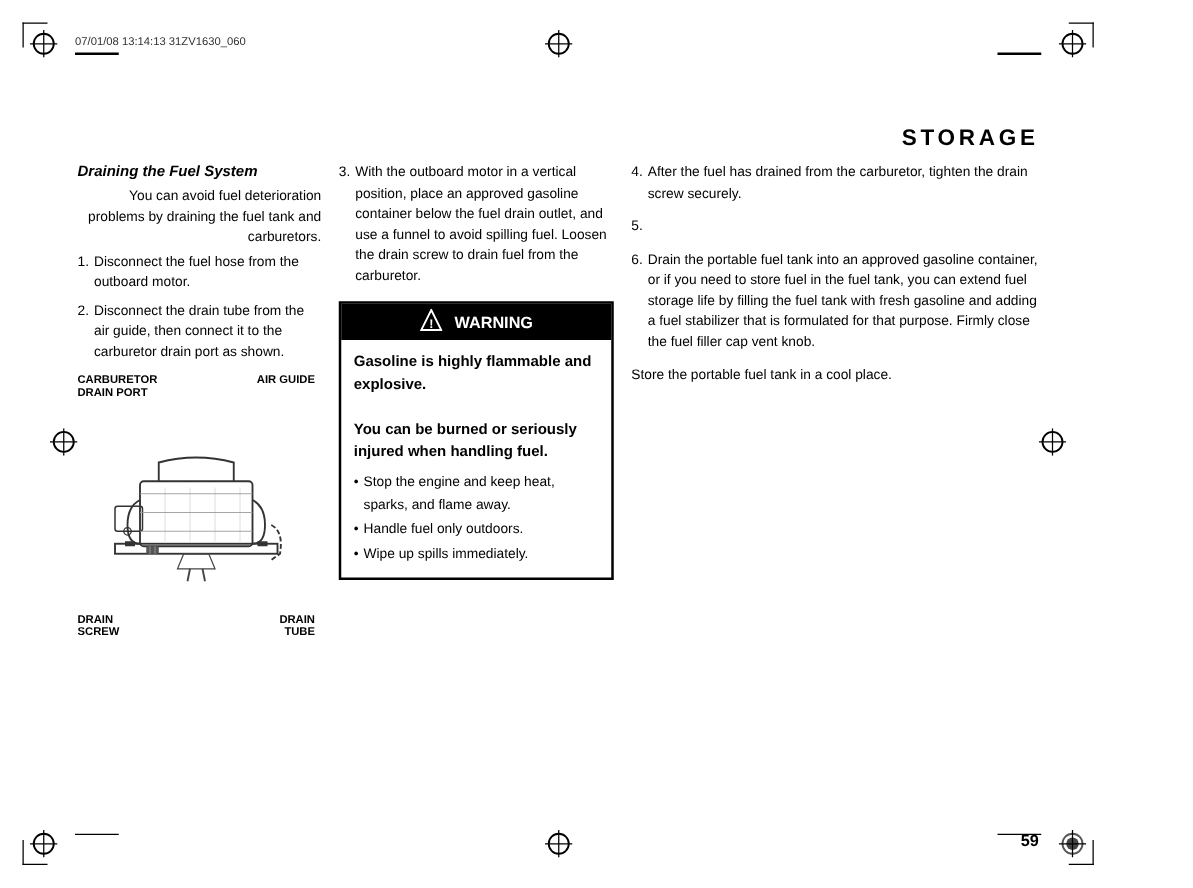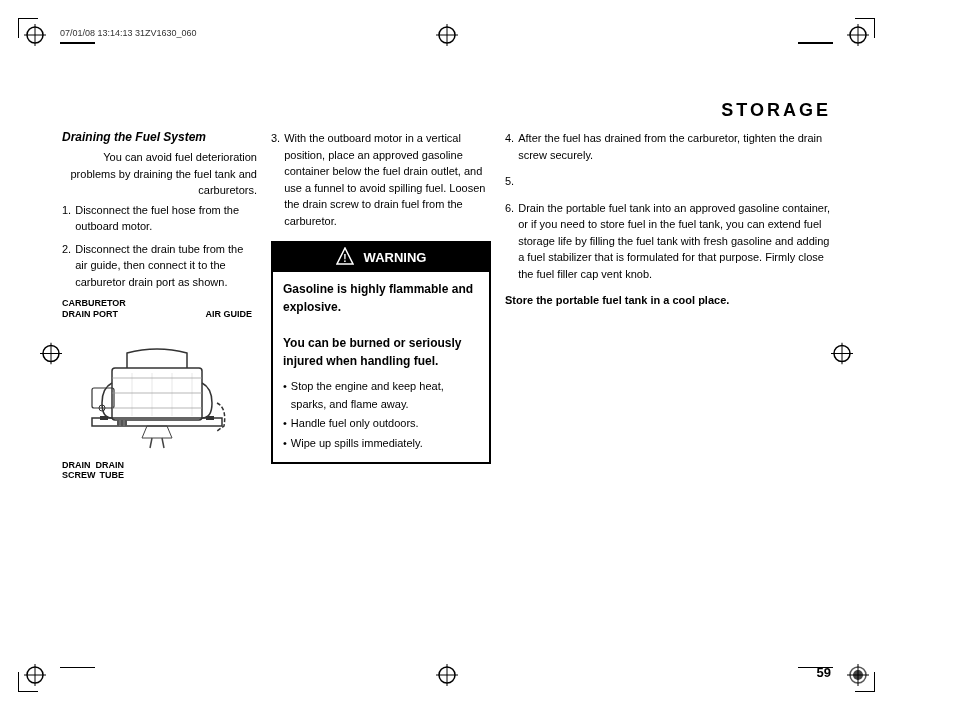--- a/index.html
+++ b/index.html
@@ -177,35 +177,35 @@
       position: relative;
       width: 190px;
       height: 175px;
     }
 
     .diagram-labels-top {
       display: flex;
       justify-content: space-between;
       font-size: 9px;
       font-weight: bold;
-      margin-bottom: 3px;
-      align-items: flex-end;
+      margin-bottom: 20px;
     }
 
     .diagram-svg-wrap {
       width: 190px;
       height: 135px;
       position: relative;
     }
 
     .diagram-labels-bottom {
       display: flex;
+      justify-content: space-between;
       font-size: 9px;
       font-weight: bold;
-      margin-top: 2px;
+      margin-top: 15px;
     }
 
     
     .warning-box {
       border: 2px solid #000;
       padding: 8px 10px;
       margin-bottom: 0;
     }
 
     .warning-header {
@@ -246,21 +246,20 @@
       line-height: 1.5;
       margin-bottom: 10px;
       display: flex;
       gap: 4px;
     }
 
     .store-text {
       font-size: 11px;
       line-height: 1.5;
       margin-top: 6px;
-      font-weight: bold;
     }
 
     
     .page-number {
       position: absolute;
       bottom: 30px;
       right: 62px;
       font-size: 13px;
       font-weight: bold;
       margin-left: 48px;

